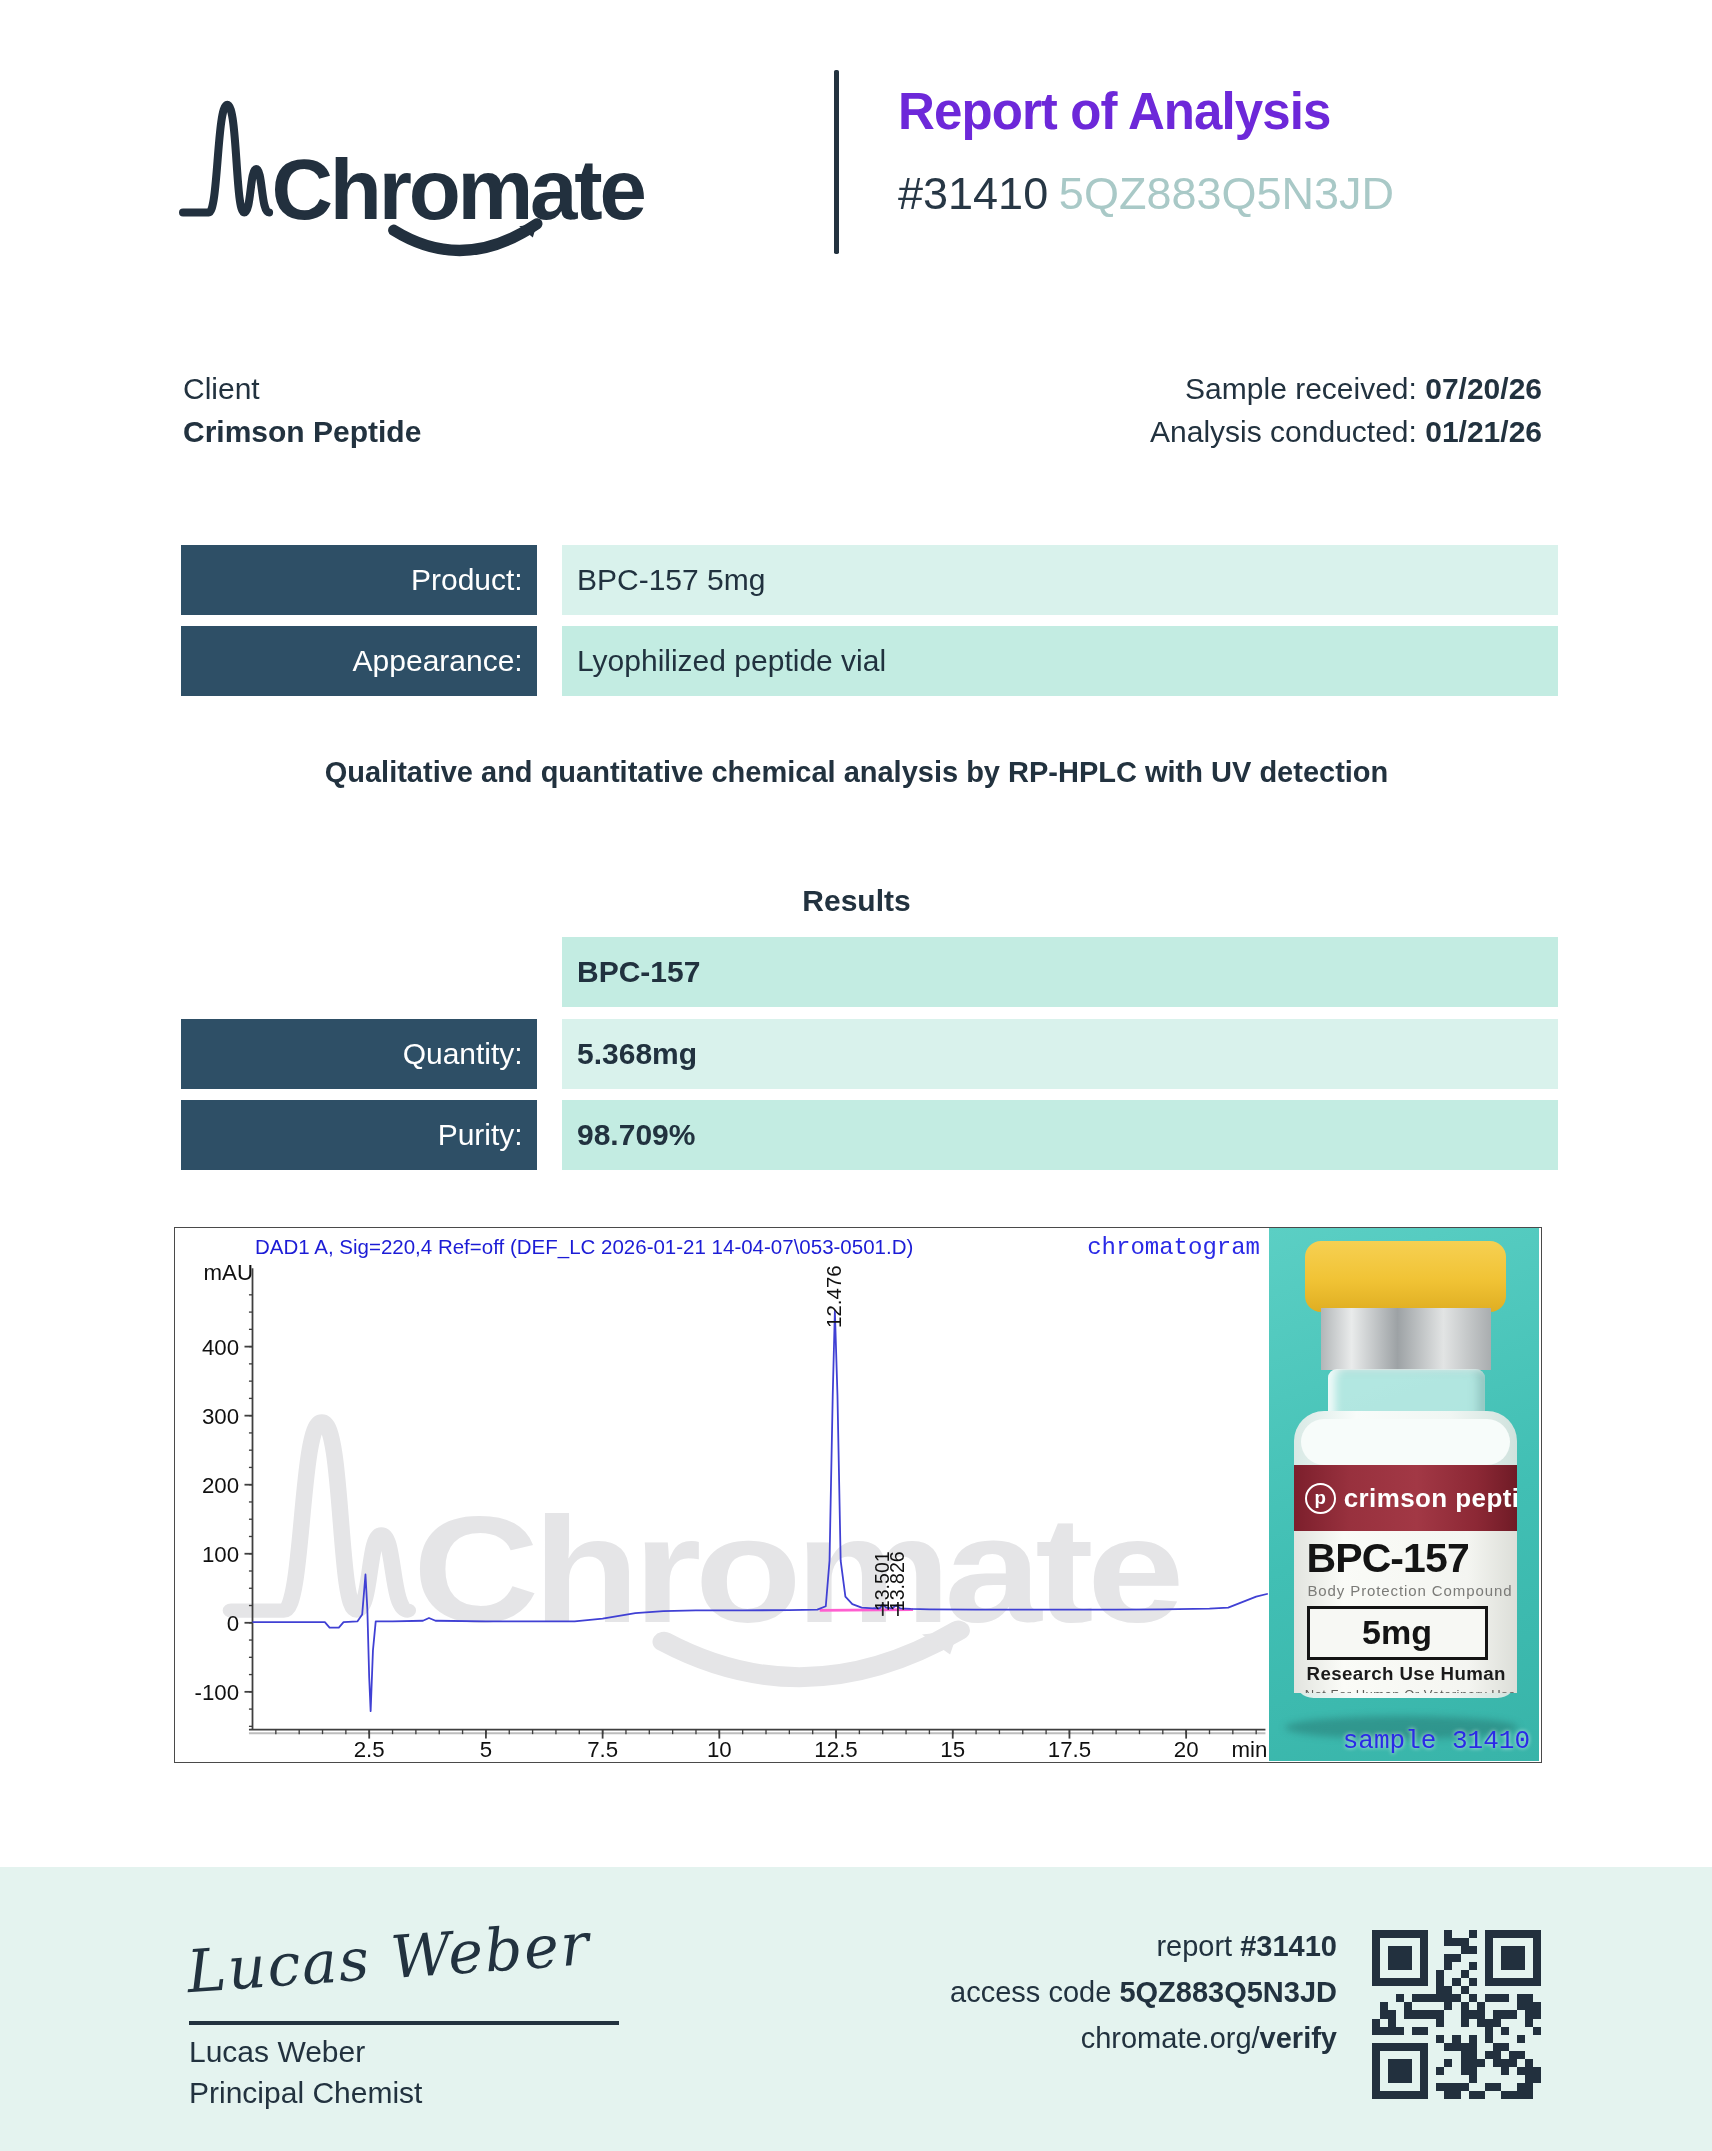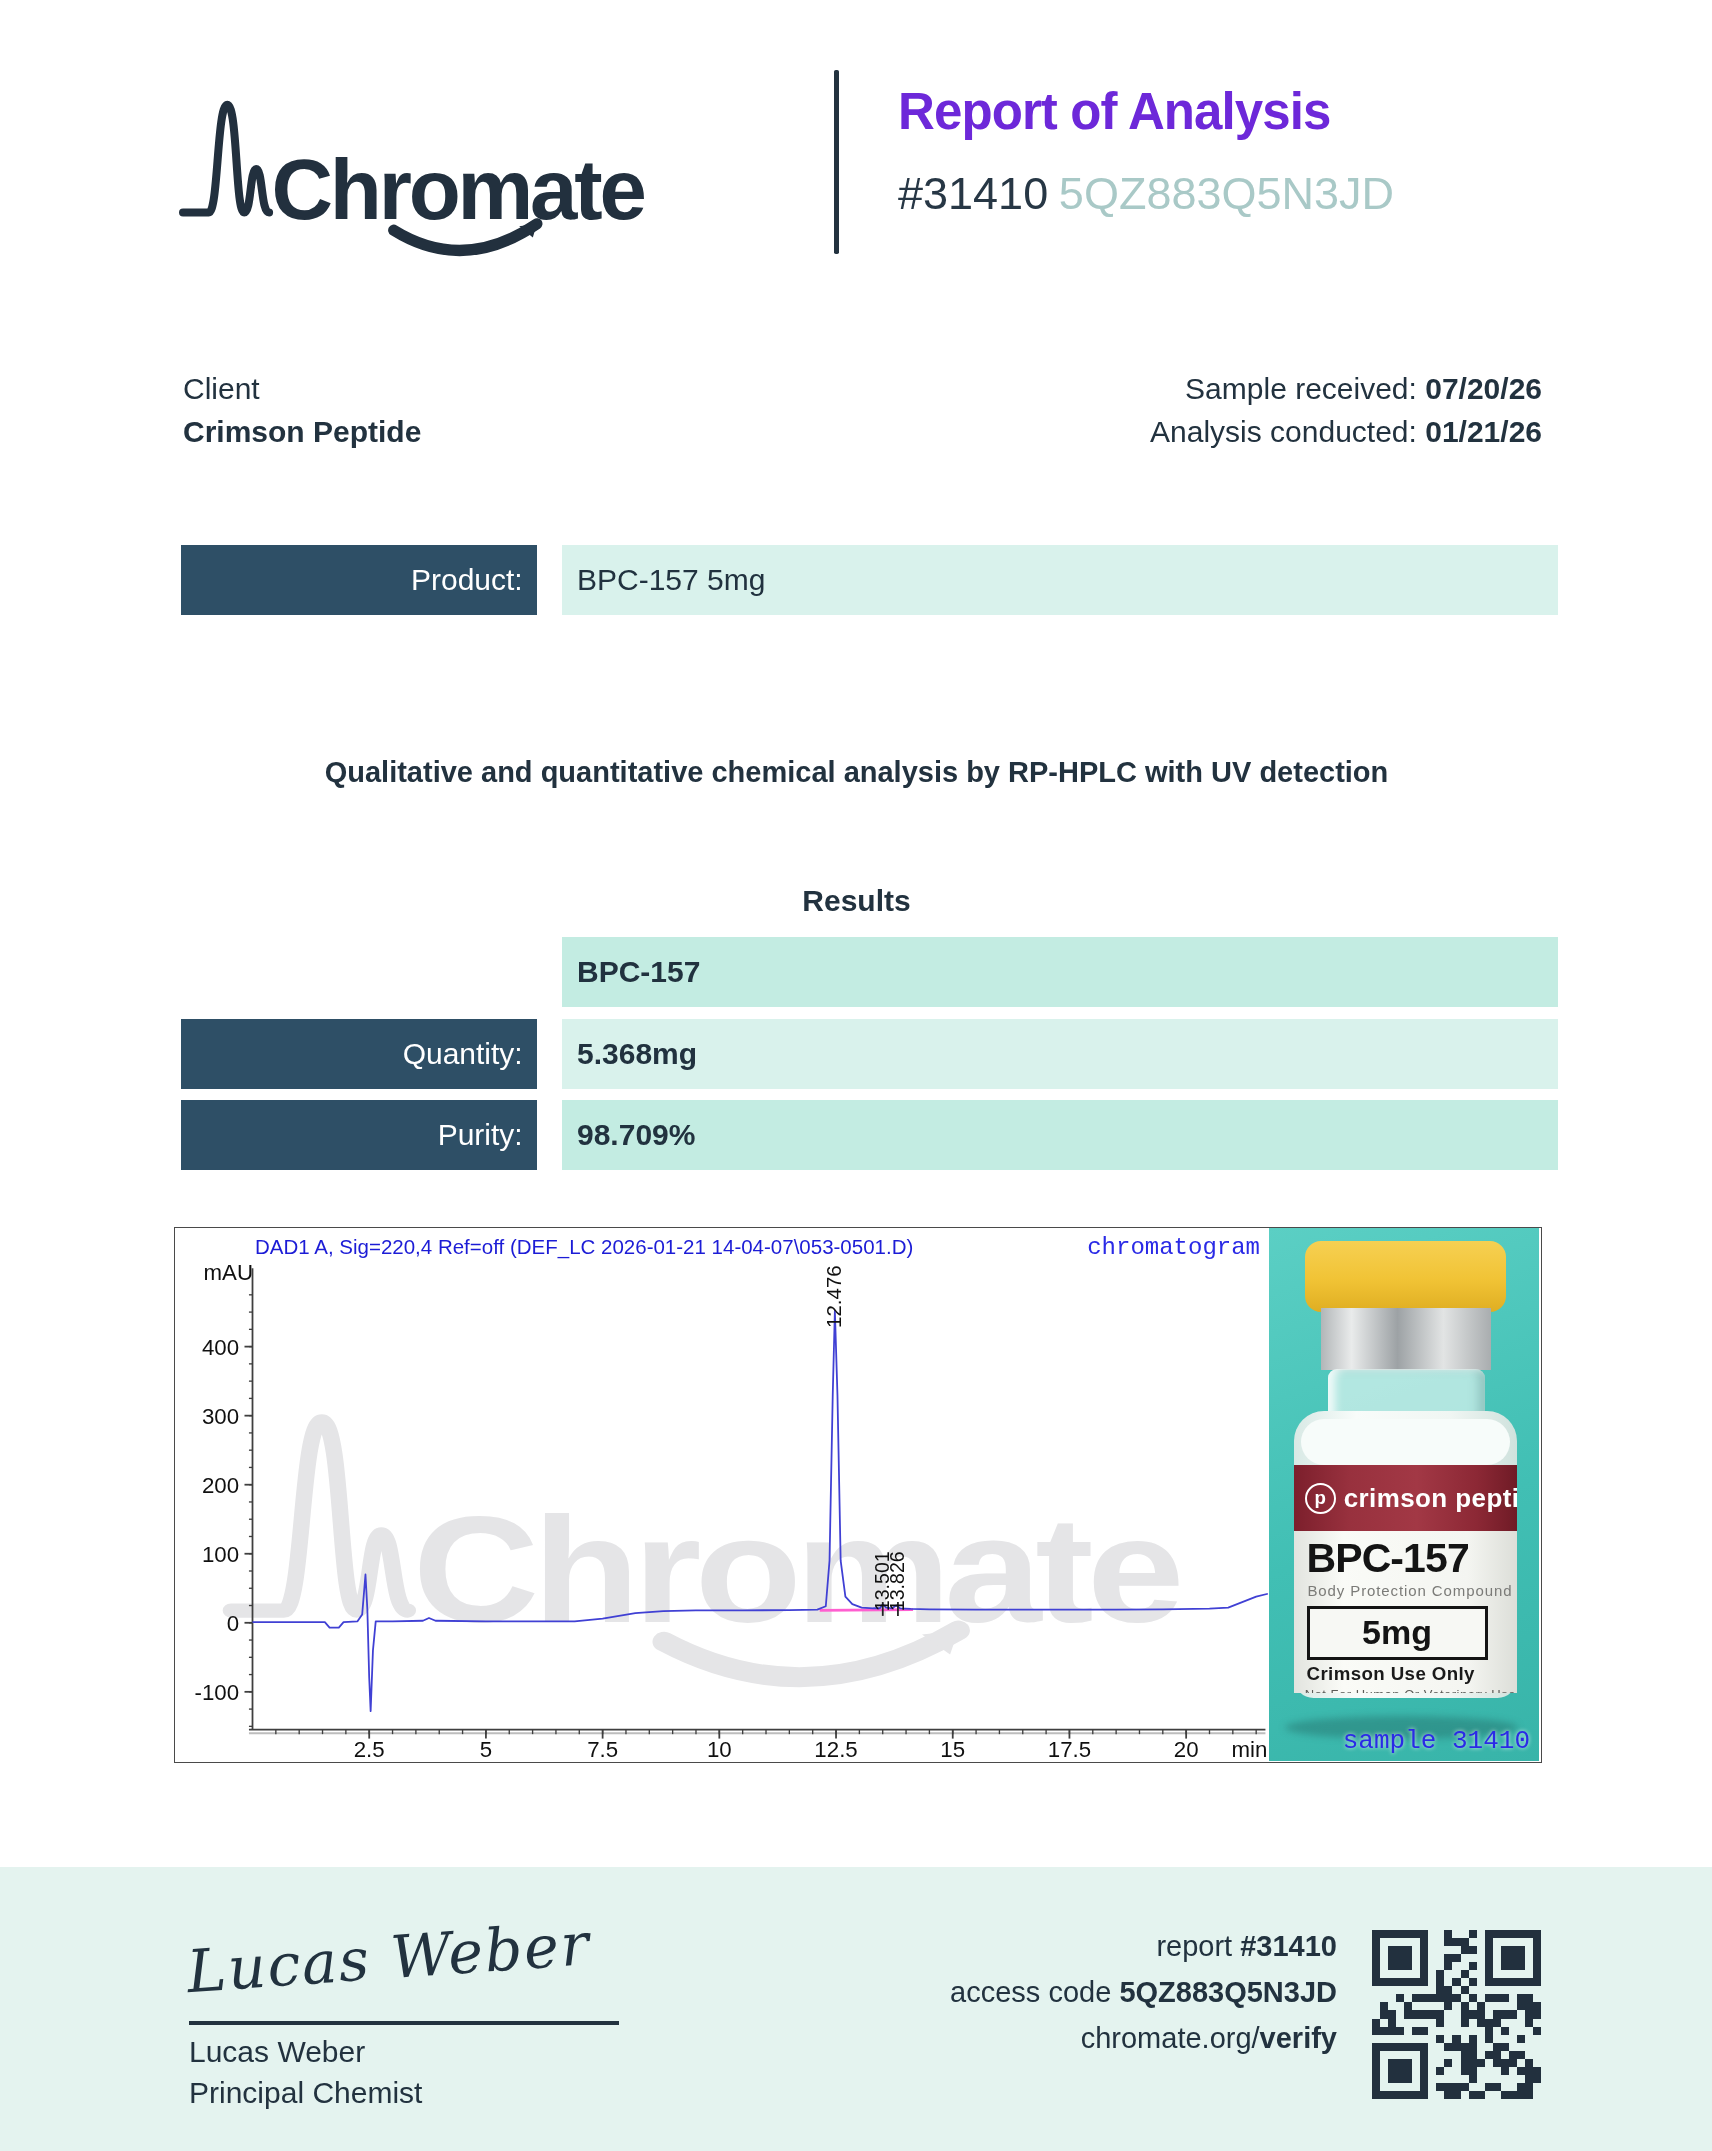--- a/index.html
+++ b/index.html
@@ -107,20 +107,24 @@
   <div class="abs t34 right-align" style="left:802px;top:367px;width:740px">
     <span class="pre">Sample received: </span><b>07/20/26</b>
   </div>
   <div class="abs t34 right-align" style="left:802px;top:410px;width:740px">
     <span class="pre">Analysis conducted: </span><b>01/21/26</b>
   </div>
 
   <div class="trow" style="top:545px">
     <div class="tlabel">Product:</div>
     <div class="tvalue mint-light">BPC-157 5mg</div>
+  </div>
+  <div class="trow" style="top:626px">
+    <div class="tlabel">Appearance:</div>
+    <div class="tvalue mint-dark">Lyophilized peptide vial</div>
   </div>
 
   <div class="abs t34 center-line" style="left:0;top:879px">Results</div>
   <div class="abs t34 center-line" style="left:0;top:751px;font-size:29px">Qualitative and quantitative chemical analysis by RP-HPLC with UV detection</div>
 
   <div class="trow" style="top:937px">
     <div class="tvalue bold mint-dark">BPC-157</div>
   </div>
   <div class="trow" style="top:1019px">
     <div class="tlabel">Quantity:</div>
@@ -260,21 +264,21 @@
       <div class="abs vial-body"></div>
       <div class="abs vial-powder"></div>
       <div class="abs vial-band">
         <div class="brand-ring">p</div>
         <div class="brand-name">crimson peptide</div>
       </div>
       <div class="abs vial-label">
         <div class="lbl-product">BPC-157</div>
         <div class="lbl-sub">Body Protection Compound</div>
         <div class="lbl-box">5mg</div>
-        <div class="lbl-research">Crimson Use Only</div>
+        <div class="lbl-research">Research Use Human</div>
         <div class="lbl-disclaimer">Not For Human Or Veterinary Use</div>
       </div>
       <div class="sample-label">sample 31410</div>
     </div>
   </div>
 
   <div class="abs footer-band"></div>
 
   <svg class="abs" style="left:176px;top:1903px" width="481" height="125" viewBox="0 0 540 140">
     <text x="14" y="100" transform="rotate(-4 14 100)" fill="#22323f" font-family="DejaVu Serif, serif" font-style="italic" font-size="66" letter-spacing="2">Lucas Weber</text>

